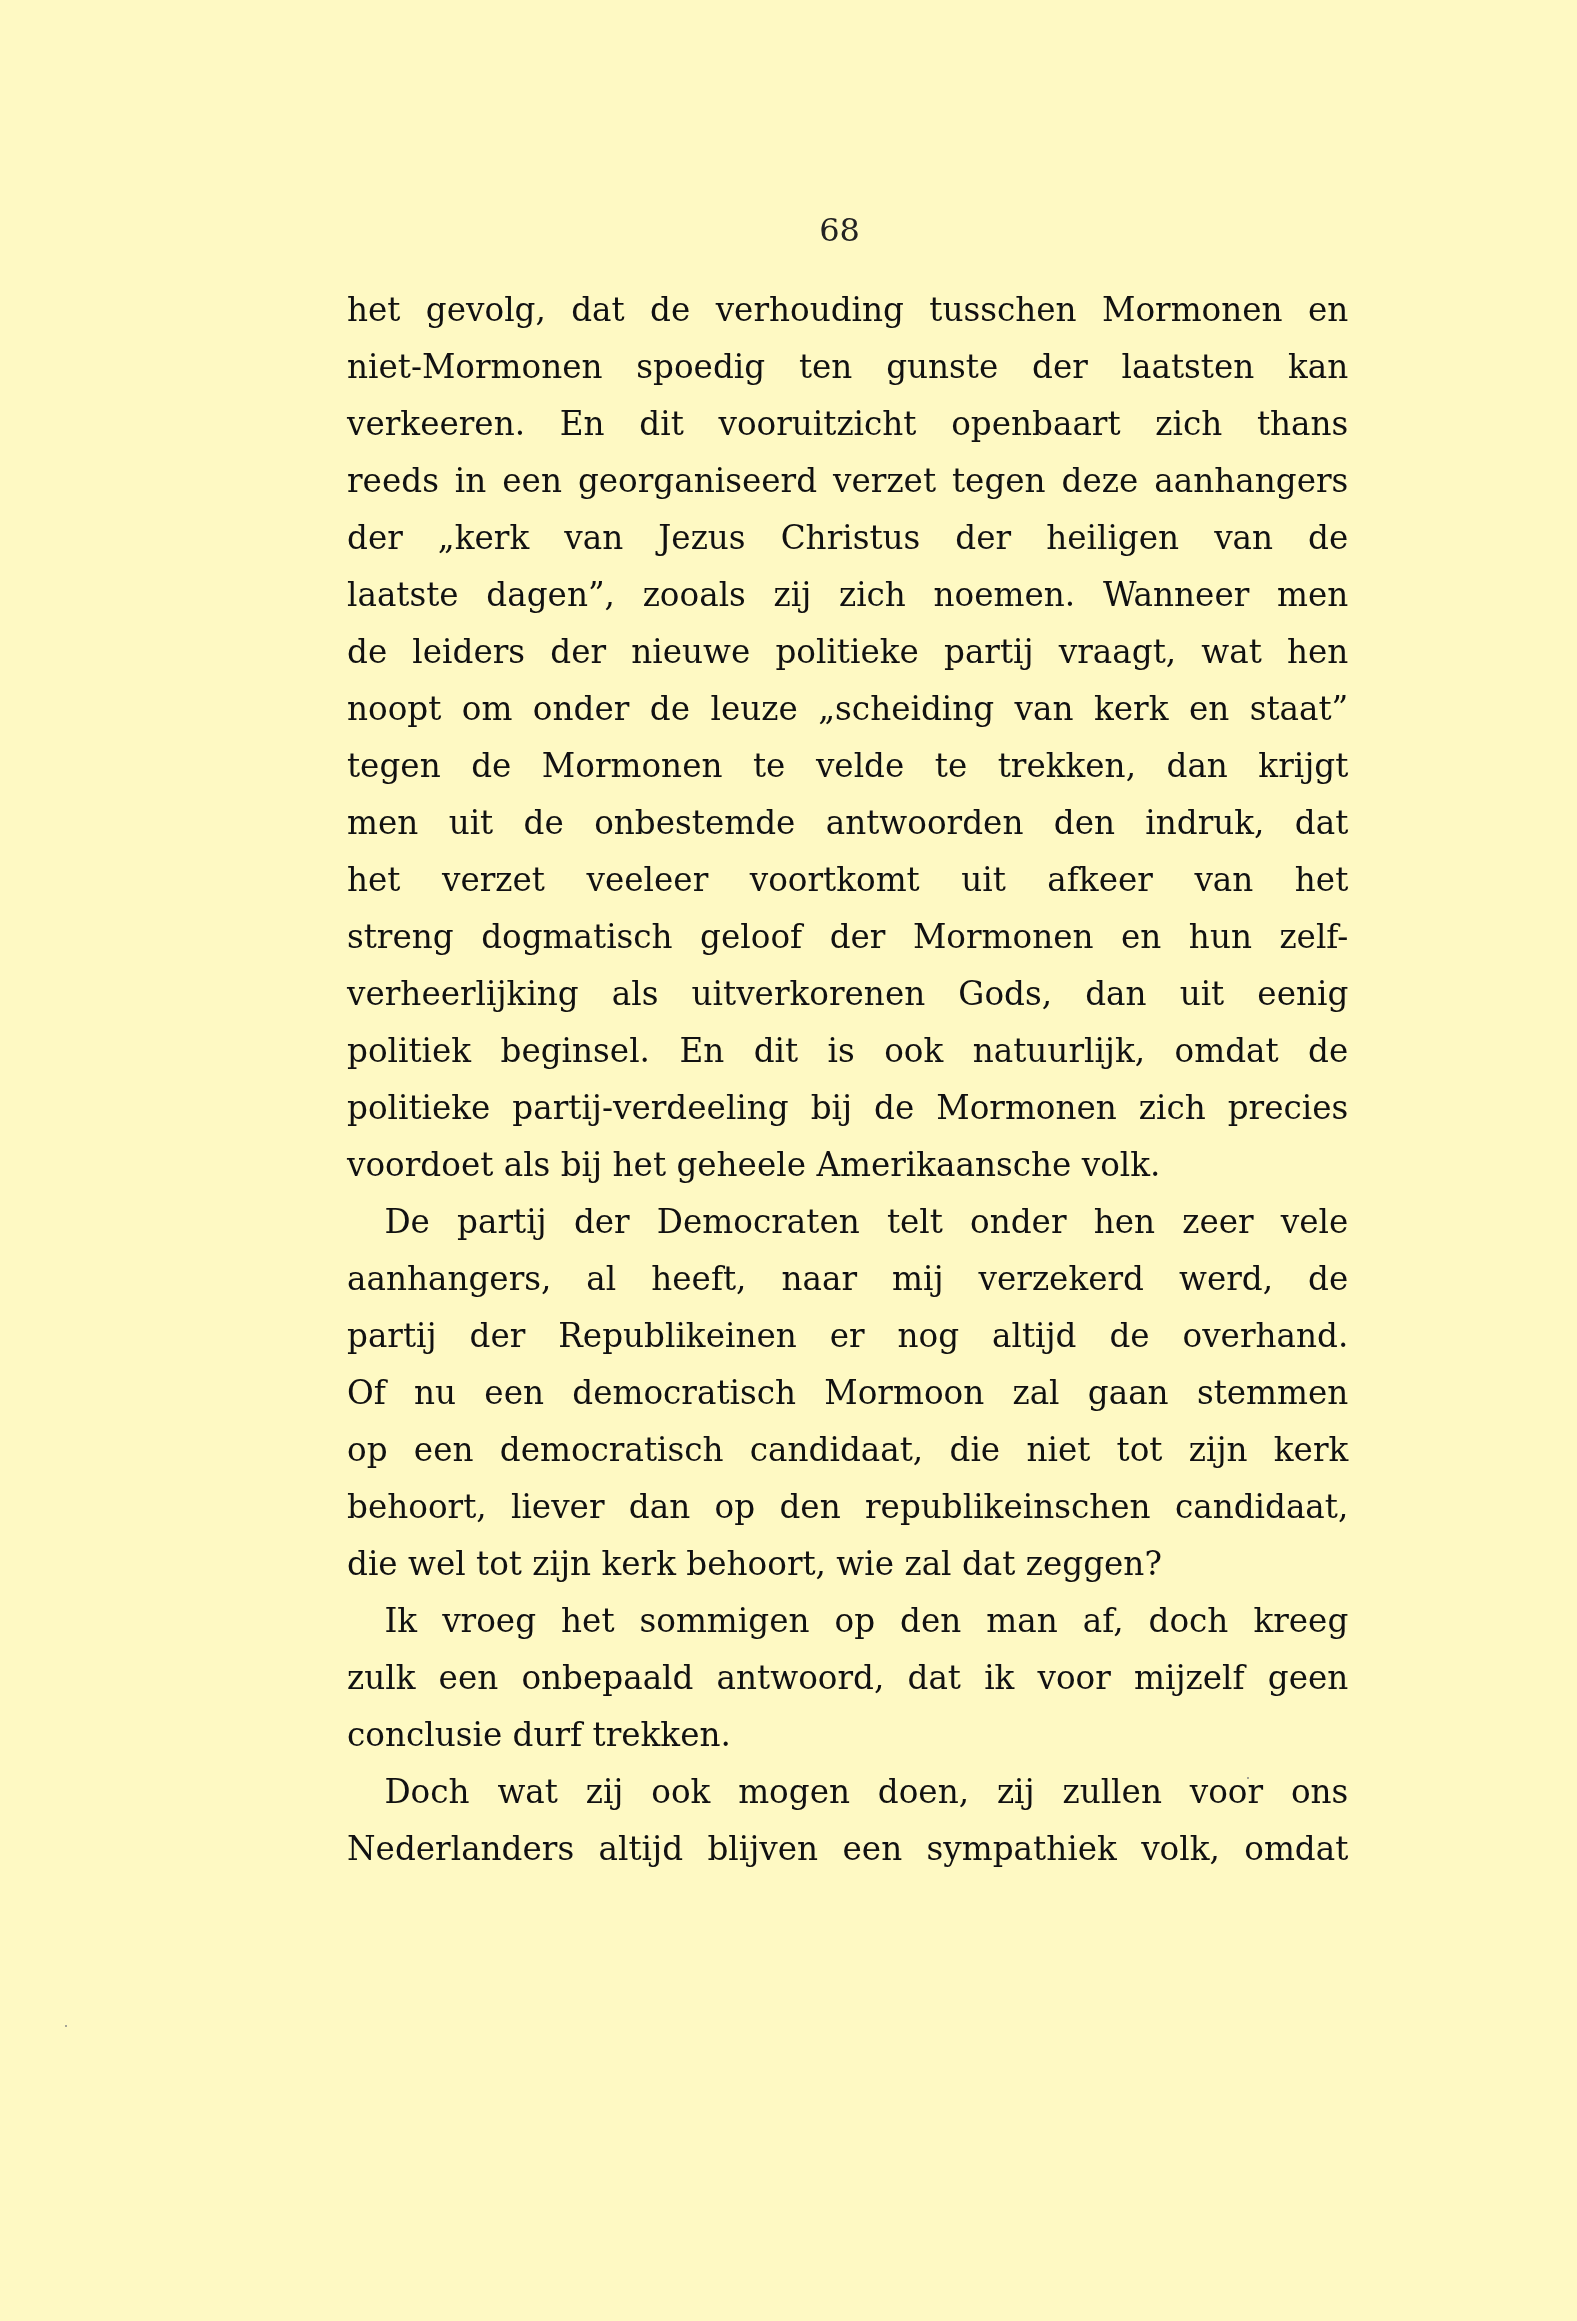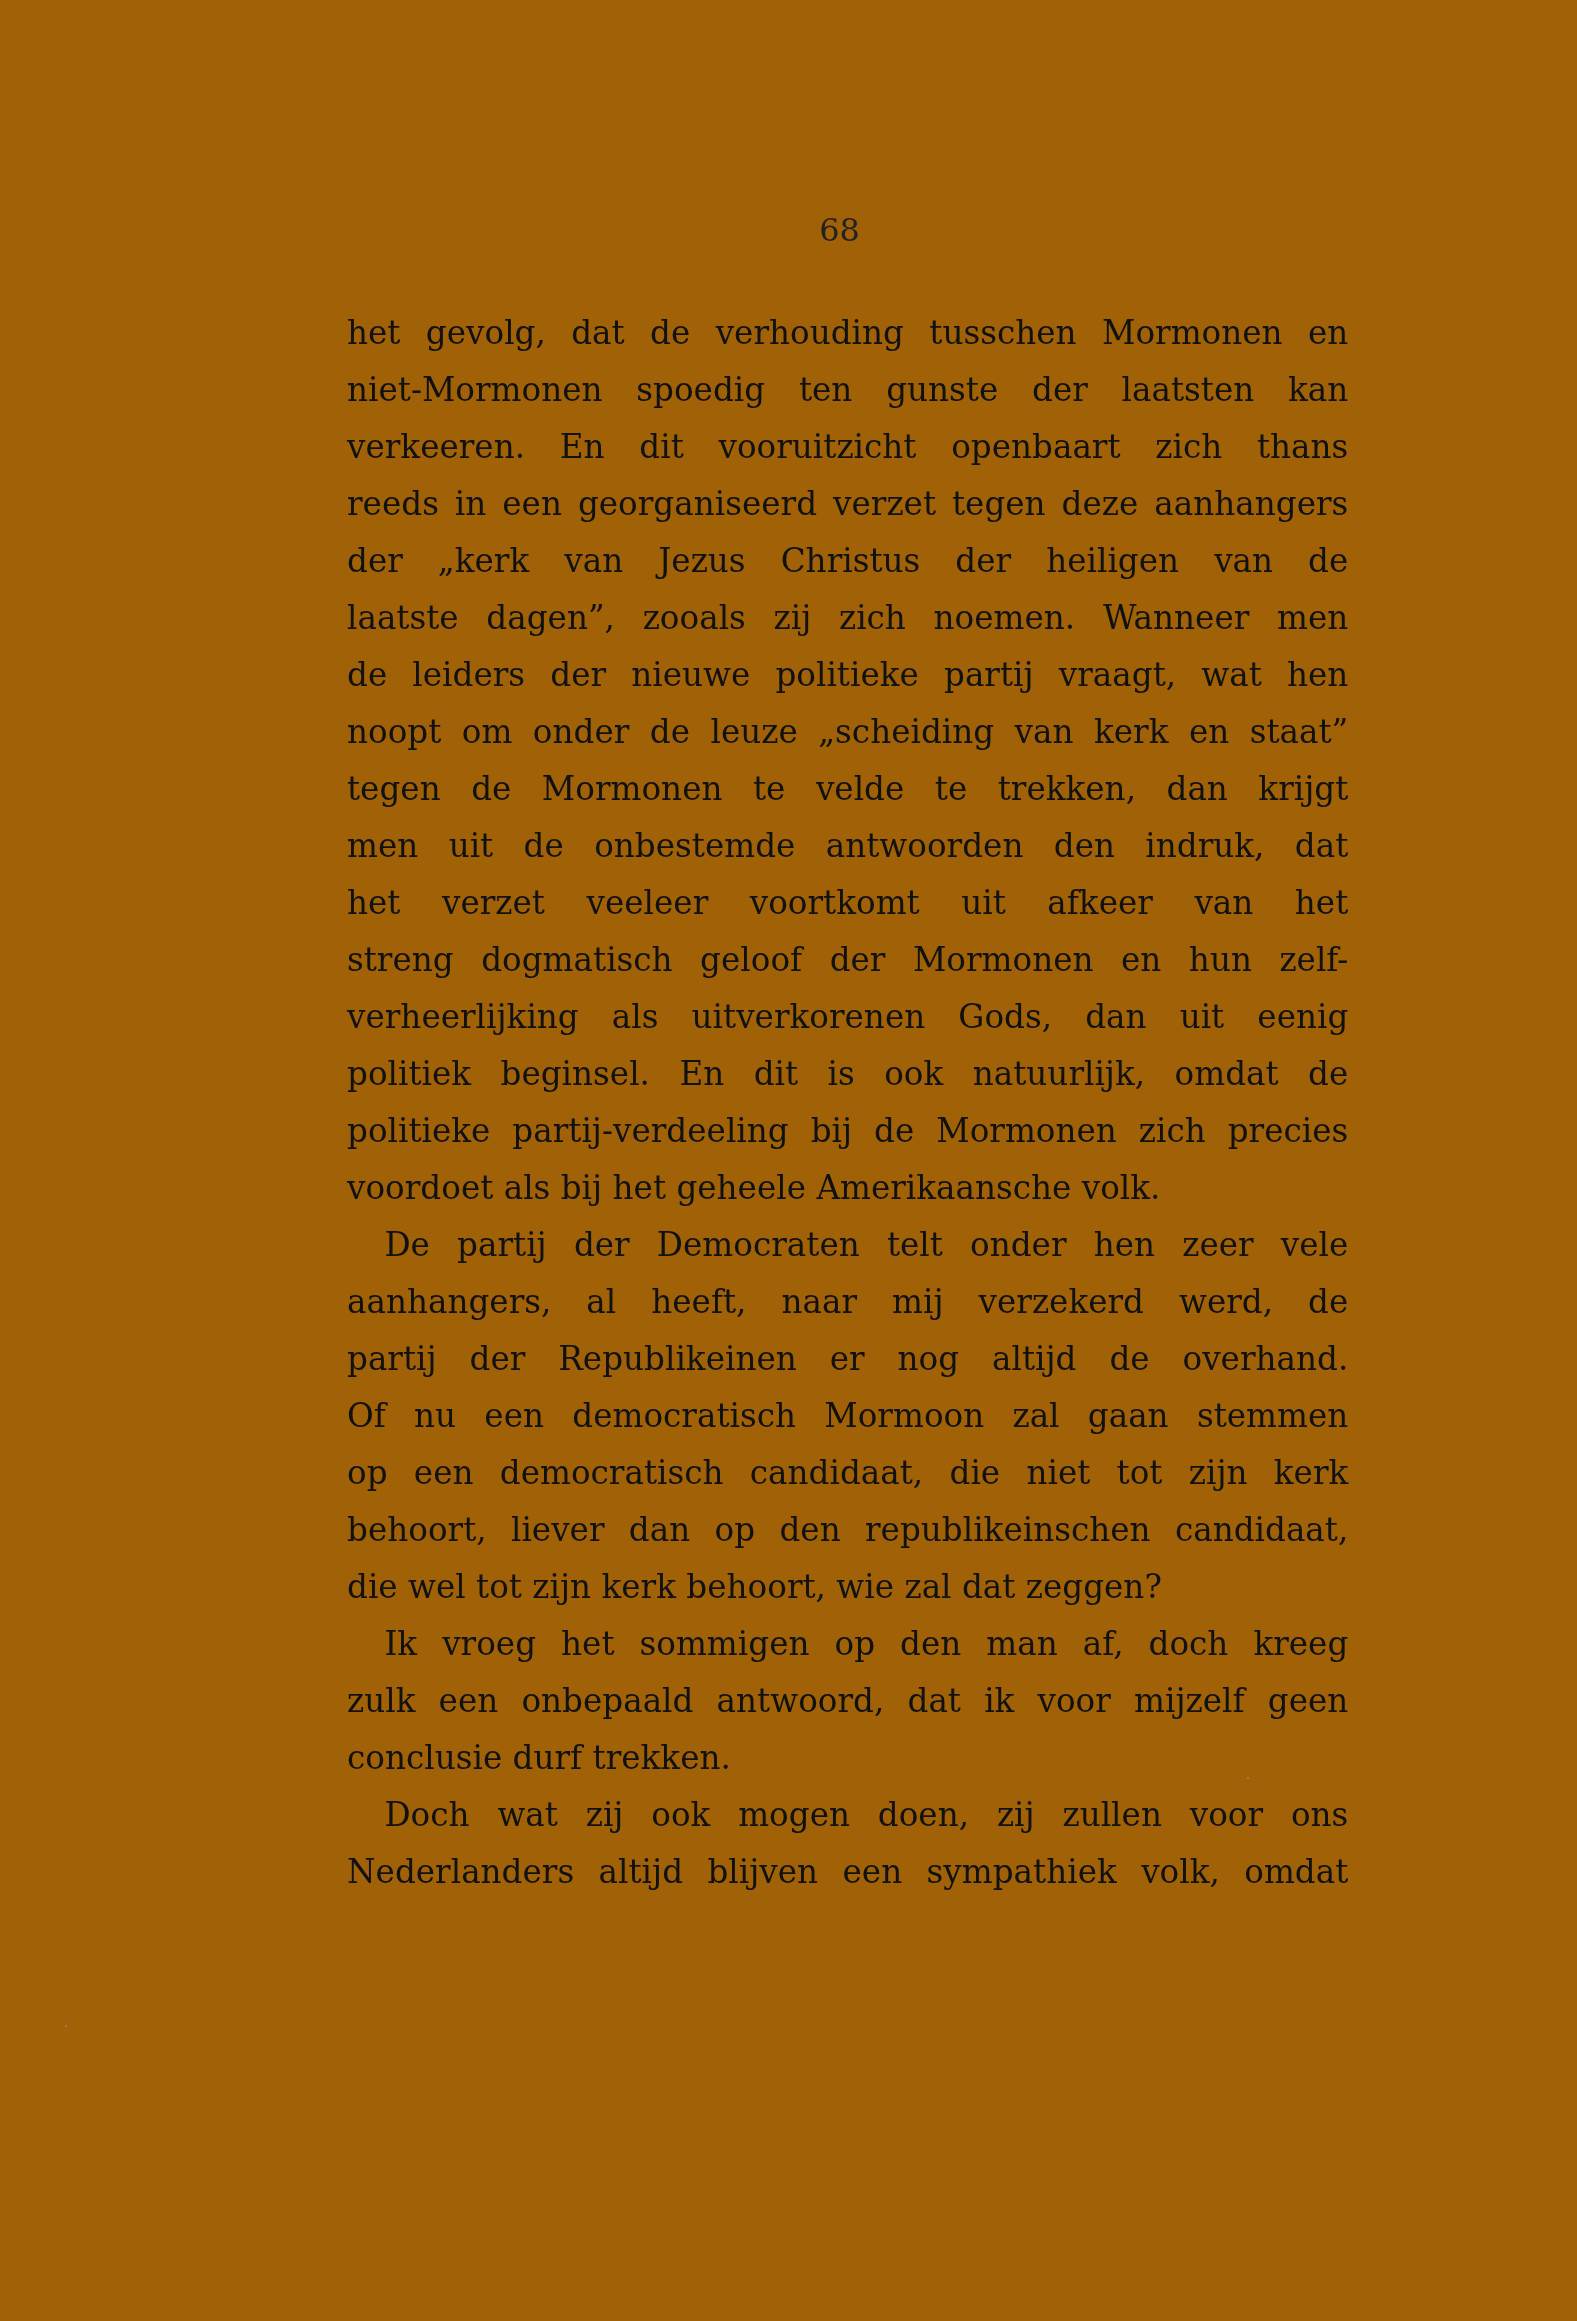--- a/index.html
+++ b/index.html
@@ -1,27 +1,27 @@
 <!DOCTYPE html>
 <html style="font-size:15px"><head>
 <meta charset="utf-8">
 <style>
   html, body { margin: 0; padding: 0; background: #ffffff; }
   body { width: 1577px; height: 2321px; position: relative; overflow: hidden; }
   .page {
     position: absolute; left: 0; top: 0; width: 1577px; height: 2321px;
-    background: #a16207; color: #111111;
+    background: #fef9c3; color: #111111;
     font-family: "DejaVu Serif", "Liberation Serif", serif;
   }
   .page-number {
     position: absolute; top: 209px; left: 802px; width: 75px; text-align: center;
     font-size: 32px; line-height: 43px; color: #222;
   }
   .body-text {
-    position: absolute; left: 347px; top: 304px; width: 1001px;
+    position: absolute; left: 347px; top: 281px; width: 1001px;
   }
   .line {
     display: block; height: 57px; line-height: 57px;
     font-size: 34px; white-space: nowrap;
     text-align: justify; text-align-last: justify;
     transform: scaleX(0.96); transform-origin: left center;
     width: 104.2%;
   }
   .line.indent { padding-left: 39px; box-sizing: border-box; }
   .line.last { text-align-last: left; }

